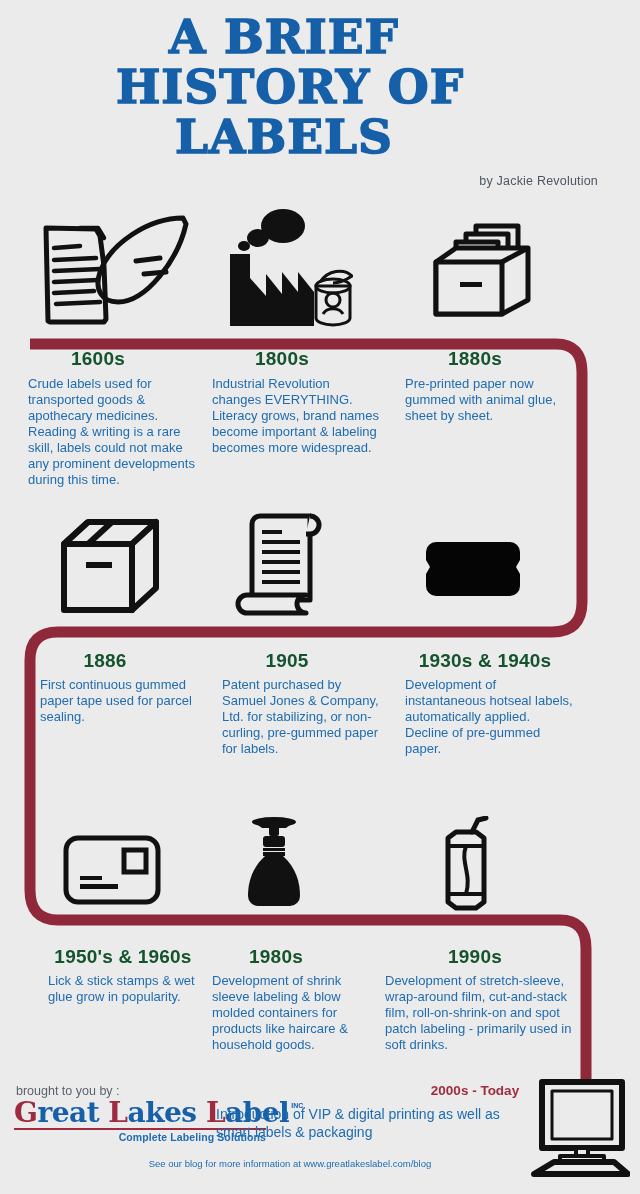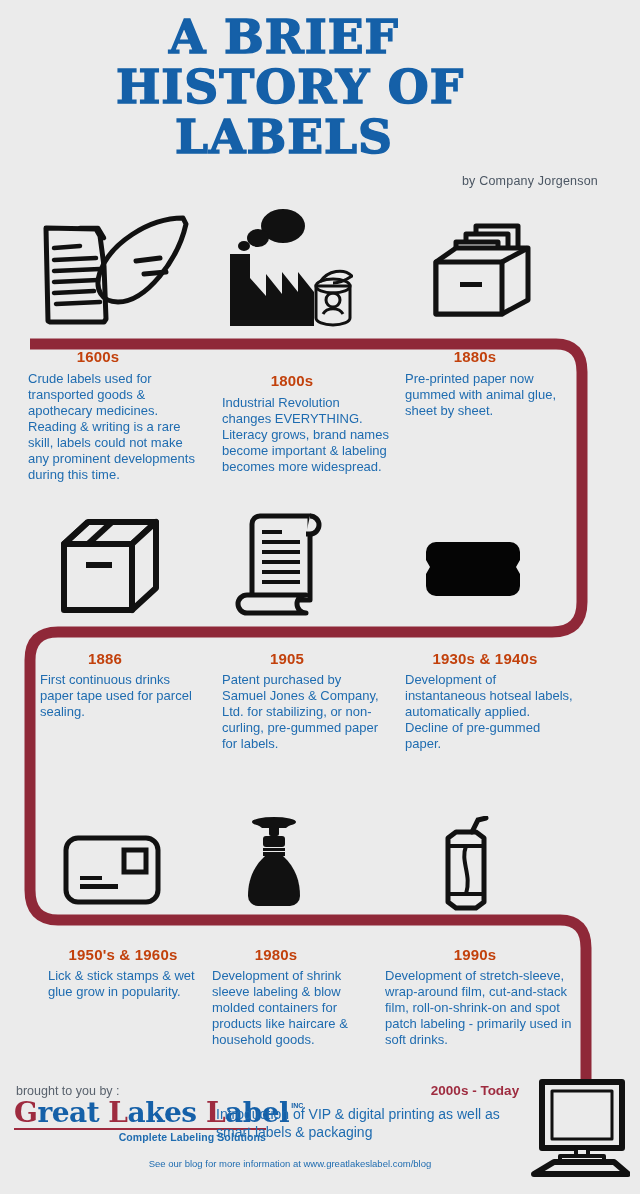--- a/index.html
+++ b/index.html
@@ -27,35 +27,35 @@
   #byline {
     position:absolute; right:42px; top:174px;
     font-size:12.5px; color:#4b5663; letter-spacing:.2px;
   }
 
   
   #timeline-path { position:absolute; left:0; top:0; width:640px; height:1194px; pointer-events:none; }
   .cell { position:absolute; }
   .icon-wrap { position:absolute; }
   .year {
-    font-size:15px; font-weight:bold; color:#c2410c;
+    font-size:19px; font-weight:bold; color:#14532d;
     font-family:"Liberation Sans", sans-serif;
     letter-spacing:.2px; white-space:nowrap;
   }
   .desc {
     font-size:13px; color:#1f6cb0; line-height:1.23;
     font-family:"Liberation Sans", sans-serif;
   }
 
   
   #icon-quill   { left:28px;  top:206px; }
   #icon-factory { left:228px; top:206px; }
   #icon-tray    { left:432px; top:212px; }
   #cell-1600  { left:28px;  top:348px; width:170px; }
-  #cell-1800  { left:222px; top:348px; width:170px;margin-top:24px; }
+  #cell-1800  { left:212px; top:348px; width:170px; }
   #cell-1880  { left:405px; top:348px; width:160px; }
   #year-1600 { text-align:center; width:140px; }
   #year-1800 { text-align:center; width:140px; }
   #year-1880 { text-align:center; width:140px; }
 
   
   #icon-box    { left:58px;  top:516px; }
   #icon-scroll { left:232px; top:508px; }
   #icon-label  { left:424px; top:540px; }
   #cell-1886  { left:40px;  top:650px; width:165px; }
@@ -113,21 +113,21 @@
   #icon-monitor { position:absolute; left:528px; top:1078px; }
 </style>
 </head>
 <body>
 
 <div id="title-block">
   <div class="title-line" id="title-1">A BRIEF</div>
   <div class="title-line" id="title-2">HISTORY OF</div>
   <div class="title-line" id="title-3">LABELS</div>
 </div>
-<div id="byline">by Company Jorgenson</div>
+<div id="byline">by Jackie Revolution</div>
 
 <svg id="timeline-path" viewBox="0 0 640 1194">
   <path d="M 30 344 H 556 Q 582 344 582 372 V 602 Q 582 632 552 632 H 58 Q 30 632 30 660 V 890 Q 30 920 58 920 H 560 Q 586 920 586 948 V 1082" fill="none" stroke="#8f2838" stroke-width="11" stroke-linecap="butt"></path>
 </svg>
 
 <div class="icon-wrap" id="icon-quill">
   <svg width="165" height="125" viewBox="0 0 165 125">
     <g fill="none" stroke="#111" stroke-width="4.5" stroke-linecap="round" stroke-linejoin="round">
       <path d="M18 22 L20 115 L22 116 L76 116 L78 113 L76 60 L72 30 L68 23 Z" stroke-width="5"></path>
       <path d="M52 22 L70 22 L76 32"></path>
@@ -223,21 +223,21 @@
 </div>
 
 <div class="icon-wrap" id="icon-label">
   <svg width="98" height="58" viewBox="0 0 98 58">
     <path d="M12 2 H86 a10 10 0 0 1 10 10 V20 L92 27 L96 34 V46 a10 10 0 0 1 -10 10 H12 A10 10 0 0 1 2 46 V34 L6 27 L2 20 V12 A10 10 0 0 1 12 2 Z" fill="#050505"></path>
   </svg>
 </div>
 
 <div class="cell" id="cell-1886">
   <div class="year" id="year-1886">1886</div>
-  <div class="desc" style="margin-top:5px;">First continuous drinks paper tape used for parcel sealing.</div>
+  <div class="desc" style="margin-top:5px;">First continuous gummed paper tape used for parcel sealing.</div>
 </div>
 <div class="cell" id="cell-1905">
   <div class="year" id="year-1905">1905</div>
   <div class="desc" style="margin-top:5px;">Patent purchased by Samuel Jones &amp; Company, Ltd. for stabilizing, or non-curling, pre-gummed paper for labels.</div>
 </div>
 <div class="cell" id="cell-1930">
   <div class="year" id="year-1930">1930s &amp; 1940s</div>
   <div class="desc" style="margin-top:5px;">Development of instantaneous hotseal labels, automatically applied. Decline of pre-gummed paper.</div>
 </div>
 

